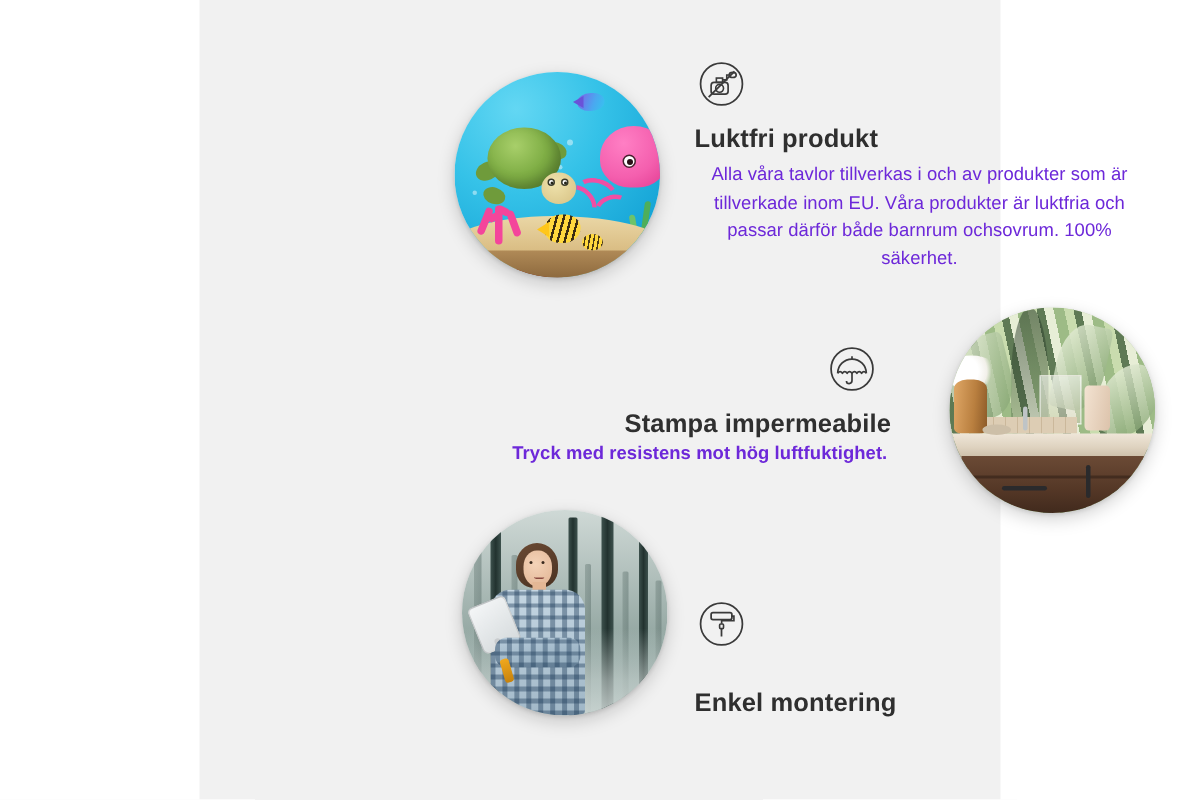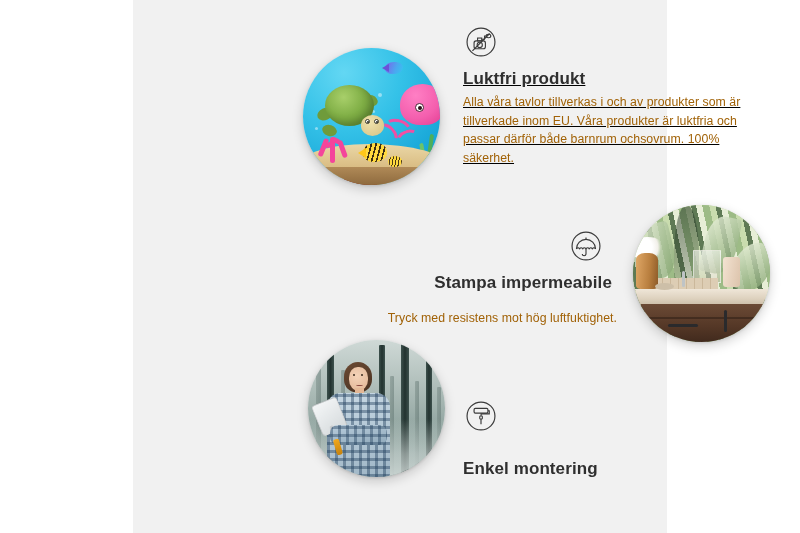--- a/index.html
+++ b/index.html
@@ -251,31 +251,31 @@
   }
 
   
   .feature { position: absolute; }
   .icon-wrap{ width:36px; height:36px; }
   .feat-title{
     color:#2f2f2f; font-size:17px; font-weight:600; letter-spacing:.1px;
     line-height:1.25;
   }
   .feat-body{
-    color:#a16207; font-size:12.3px; line-height:1.5; letter-spacing:.05px;
-  }
-
-  #feat-odor { left: 330px; top: 24px; width: 300px; text-decoration: underline; }
+    color:#6d28d9; font-size:12.3px; line-height:1.5; letter-spacing:.05px;text-align:center;
+  }
+
+  #feat-odor { left: 330px; top: 38px; width: 300px; }
   #feat-odor .feat-title{ margin-top:8px; }
   #feat-odor .feat-body{ margin-top:4px; }
 
-  #feat-water { left: 219px; top: 228px; width: 265px; text-align:right; }
+  #feat-water { left: 201px; top: 228px; width: 265px; text-align:right; }
   #feat-water .icon-wrap{ margin-left:auto; margin-right:13px; }
   #feat-water .feat-title{ margin-top:8px; margin-right:5px; }
-  #feat-water .feat-body{ margin-top:16px; }
+  #feat-water .feat-body{ margin-top:0;font-weight:bold; }
 
   #feat-mount { left: 330px; top: 398px; width: 250px; }
   #feat-mount .feat-title{ margin-top:24px; }
   #feat-mount .feat-body{ margin-top:3px; }
 </style>
 </head>
 <body>
 
 <div id="stage">
   <div class="panel">

